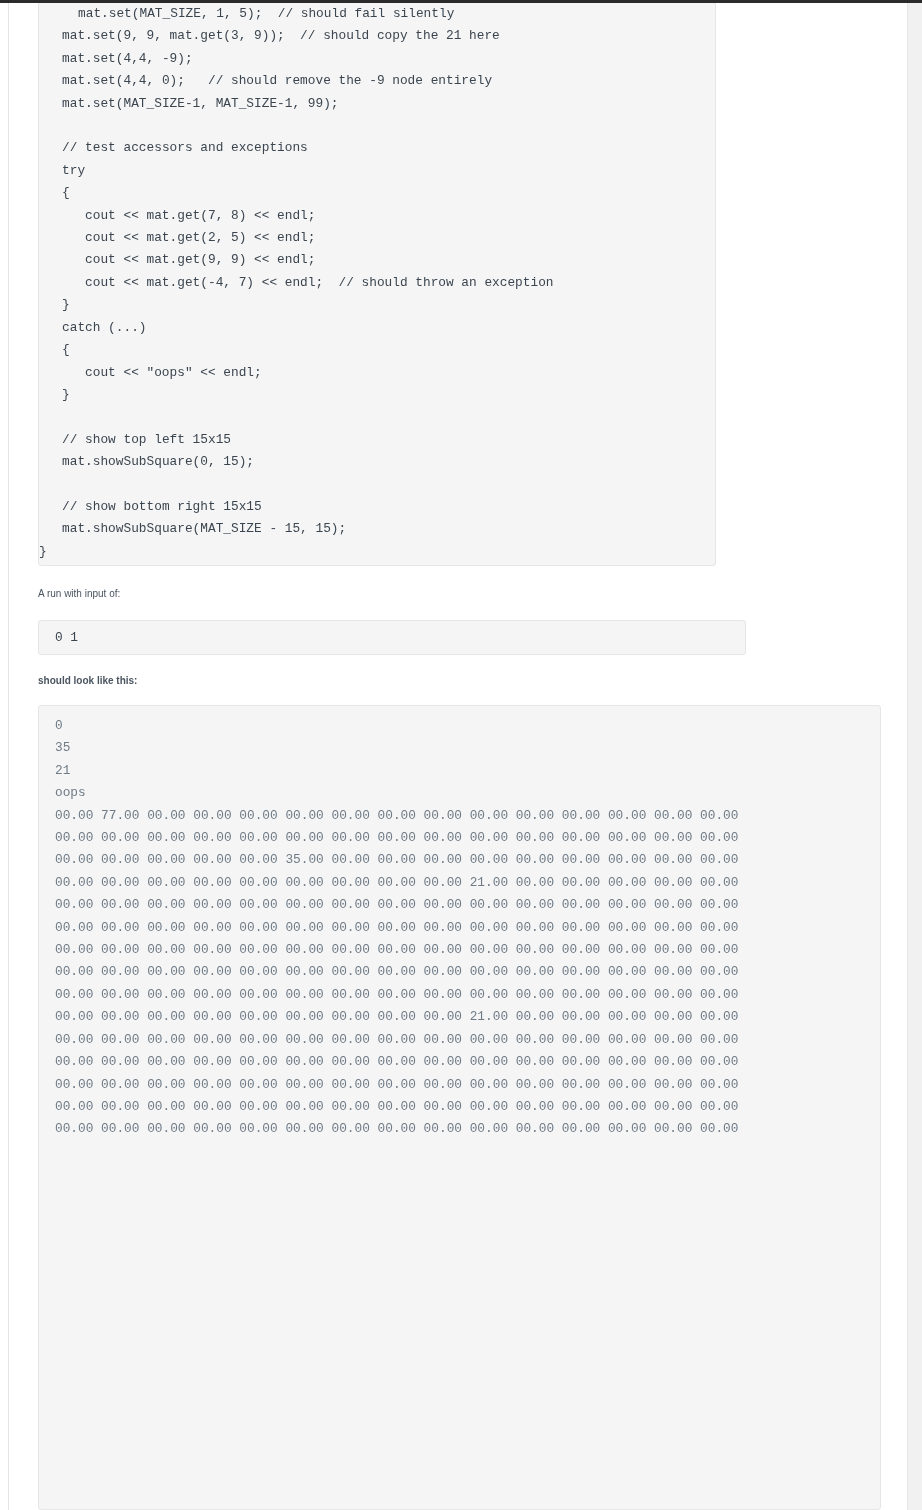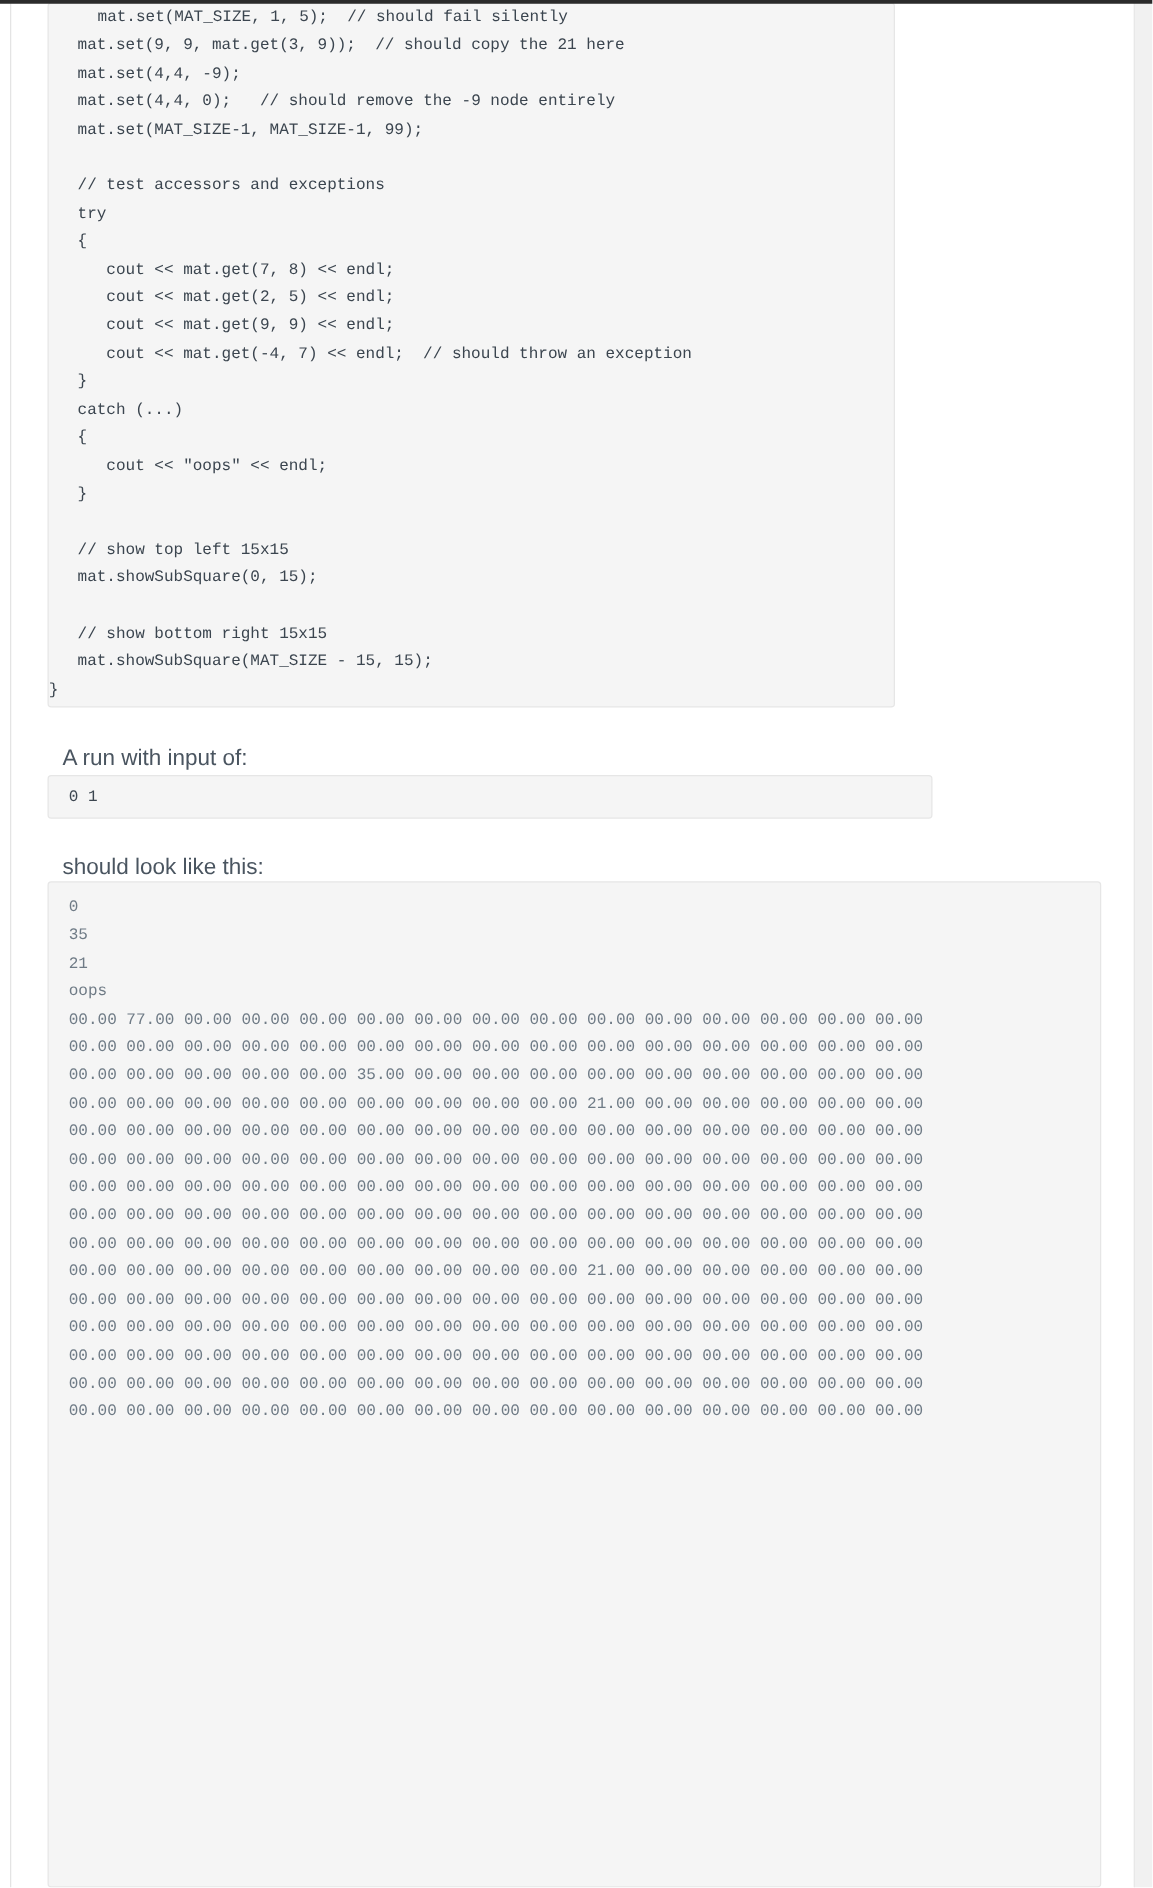--- a/index.html
+++ b/index.html
@@ -73,35 +73,36 @@
     left: 28px;
     width: 678px;
     height: 564px;
     padding: 0 0 10px 0;
   }
   .code-top .inner {
     padding: 0 16px;
   }
 
   p.para {
-    margin: 12px;
+    margin: 0;
     color: #4a5560;
-    font-size: 18px;
+    font-size: 10px;
     line-height: 20px;
     font-family: "Liberation Sans", sans-serif;
   }
   .para-run {
     position: absolute;
     top: 584px;
     left: 28px;
   }
   .para-look {
     position: absolute;
     top: 671px;
     left: 28px;
+    font-weight: bold;
   }
 
   .code-input {
     position: absolute;
     top: 620px;
     left: 28px;
     width: 708px;
     height: 35px;
     padding: 6px 16px;
   }

